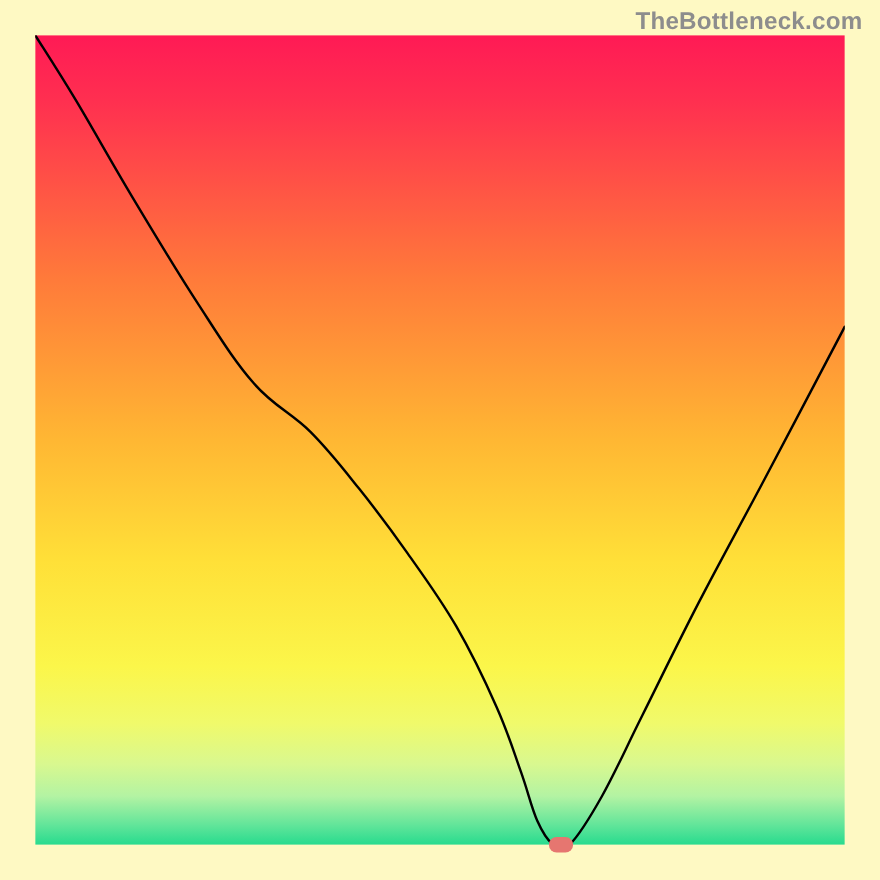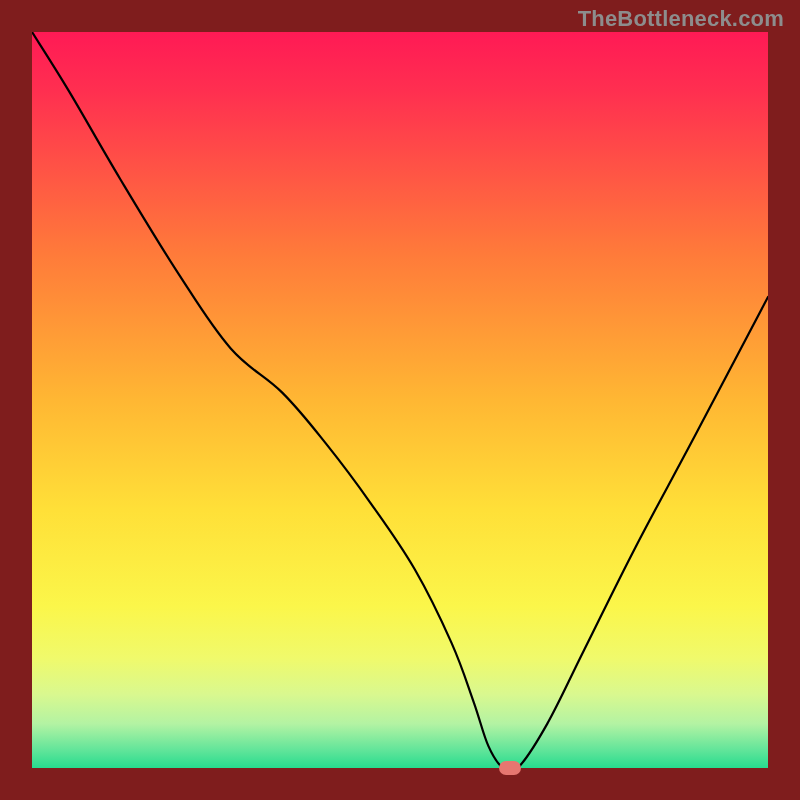--- a/index.html
+++ b/index.html
@@ -7,21 +7,21 @@
     padding: 0;
     width: 800px;
     height: 800px;
     background: #000;
     overflow: hidden;
   }
   .container {
     position: relative;
     width: 800px;
     height: 800px;
-    background: #7f1d1d;
+    background: #fef9c3;
   }
   .watermark {
     position: absolute;
     top: 6px;
     right: 16px;
     font-family: Arial, Helvetica, sans-serif;
     font-size: 22px;
     font-weight: 600;
     color: #8d8d8d;
     letter-spacing: 0.2px;

